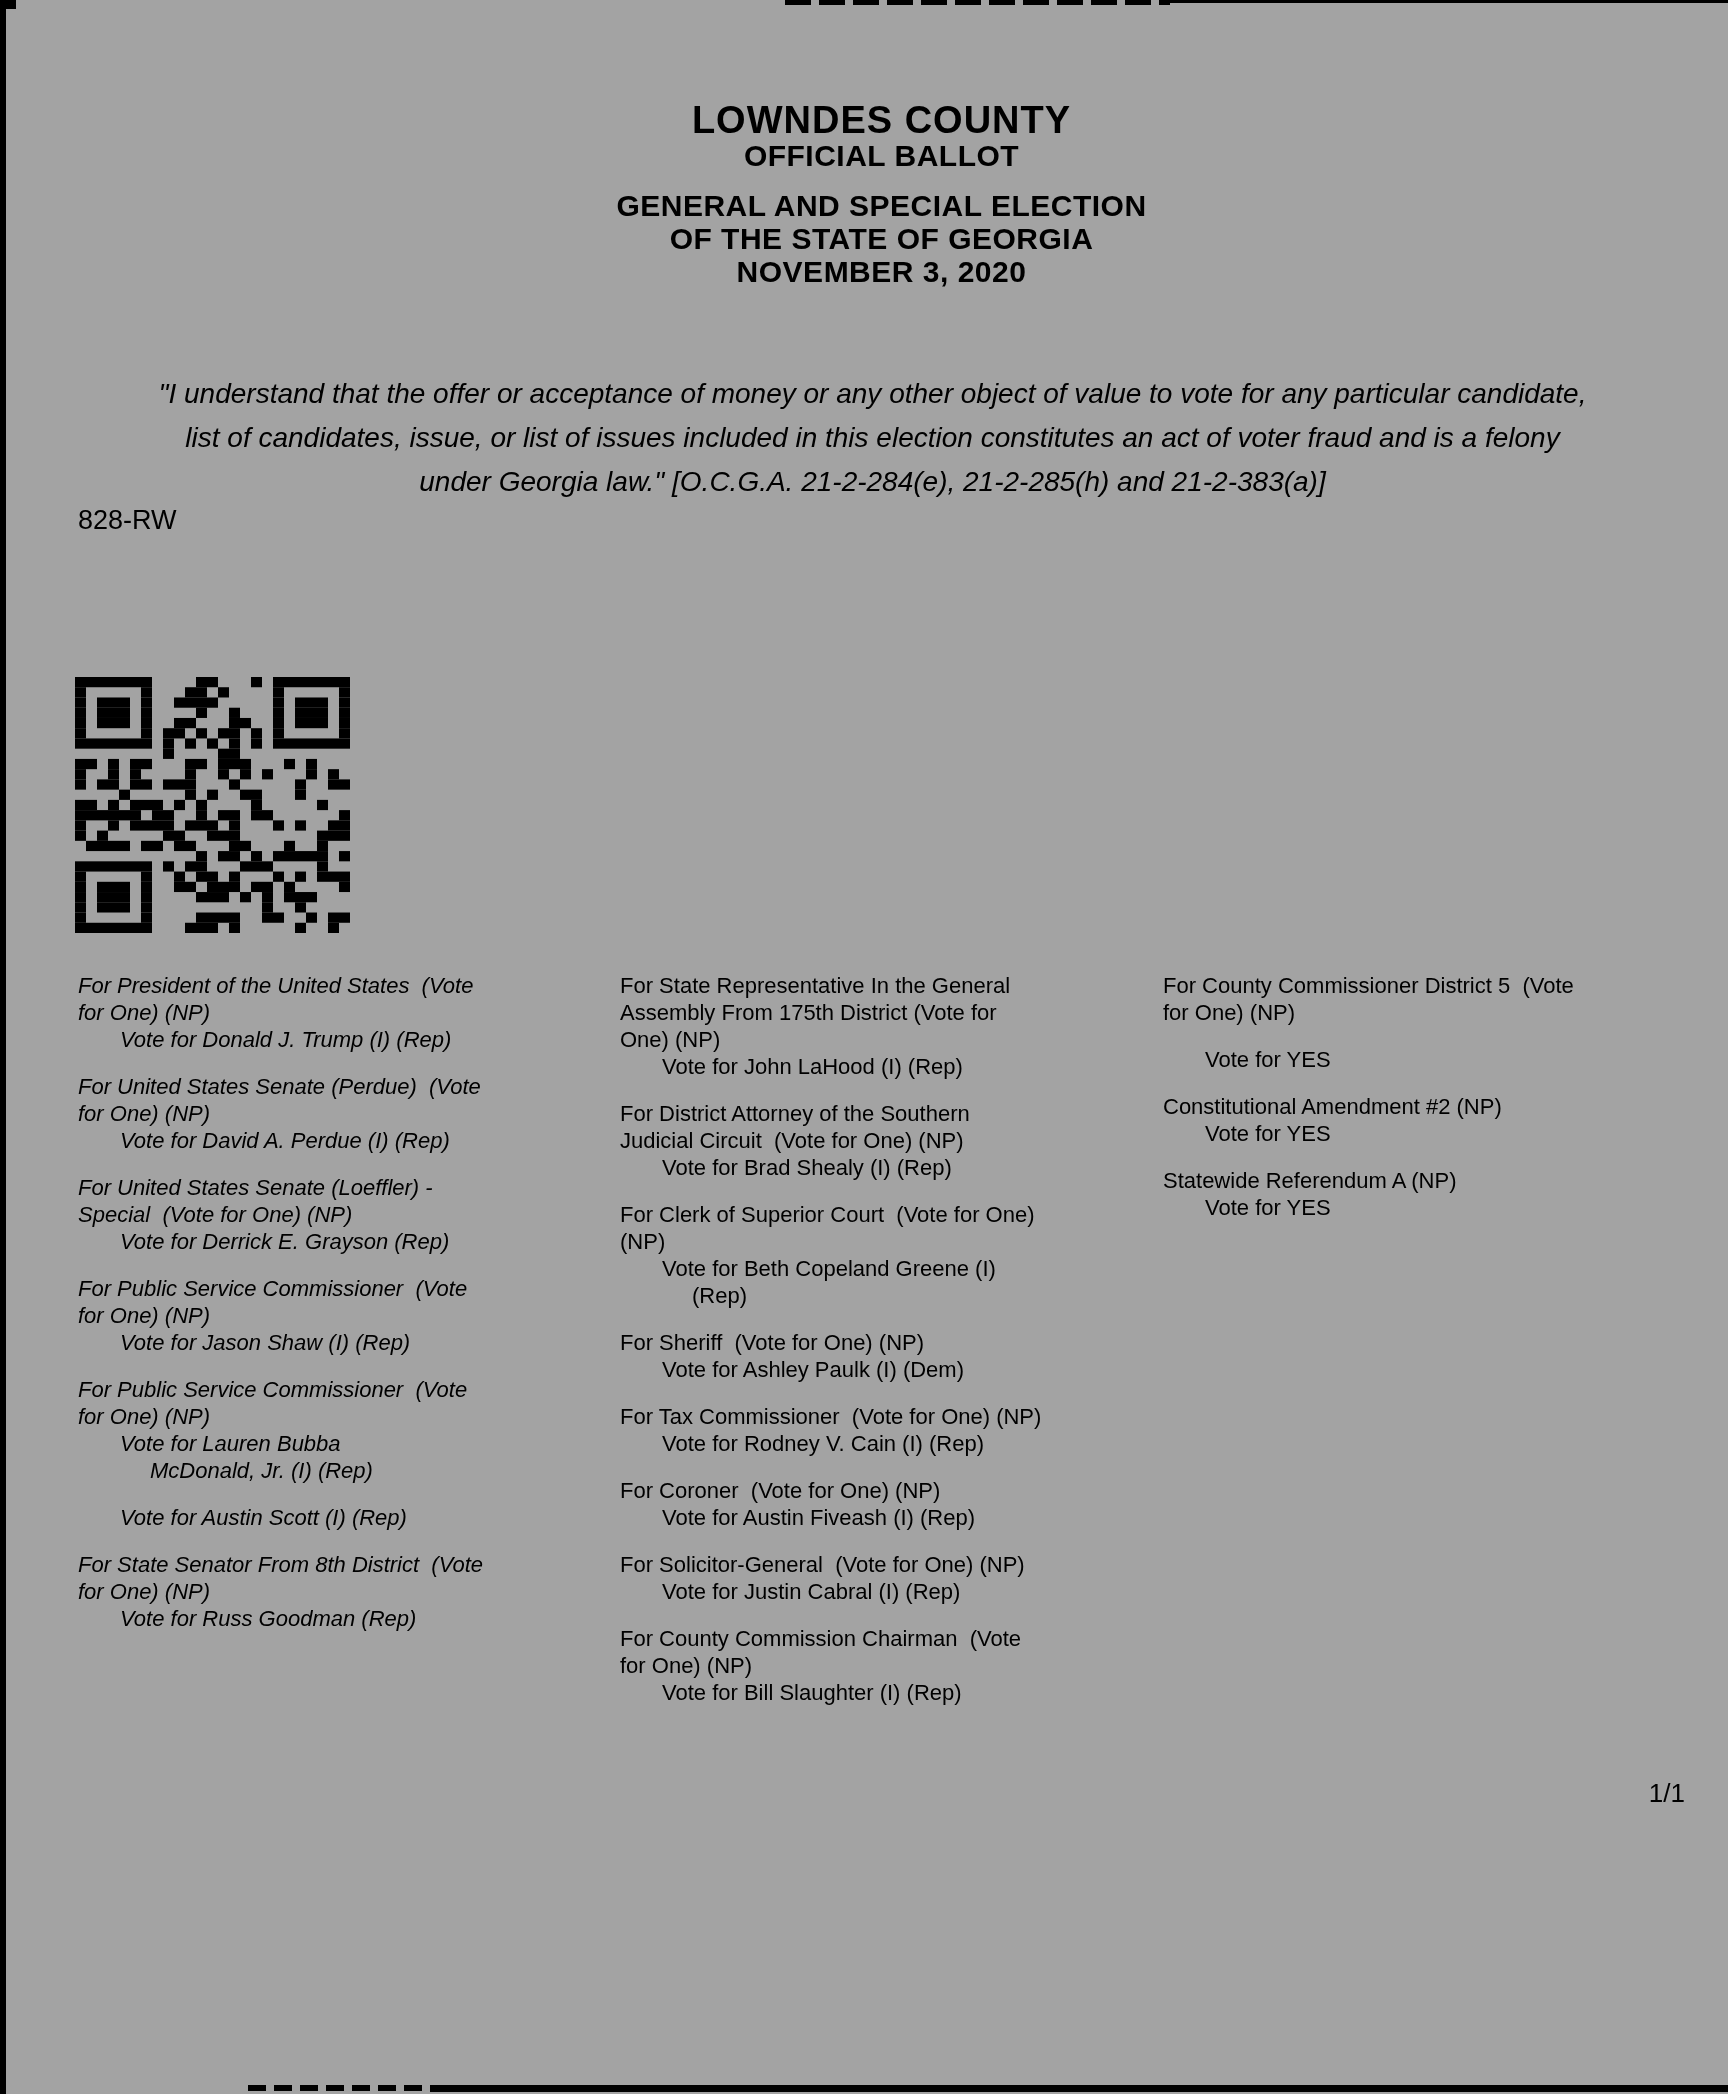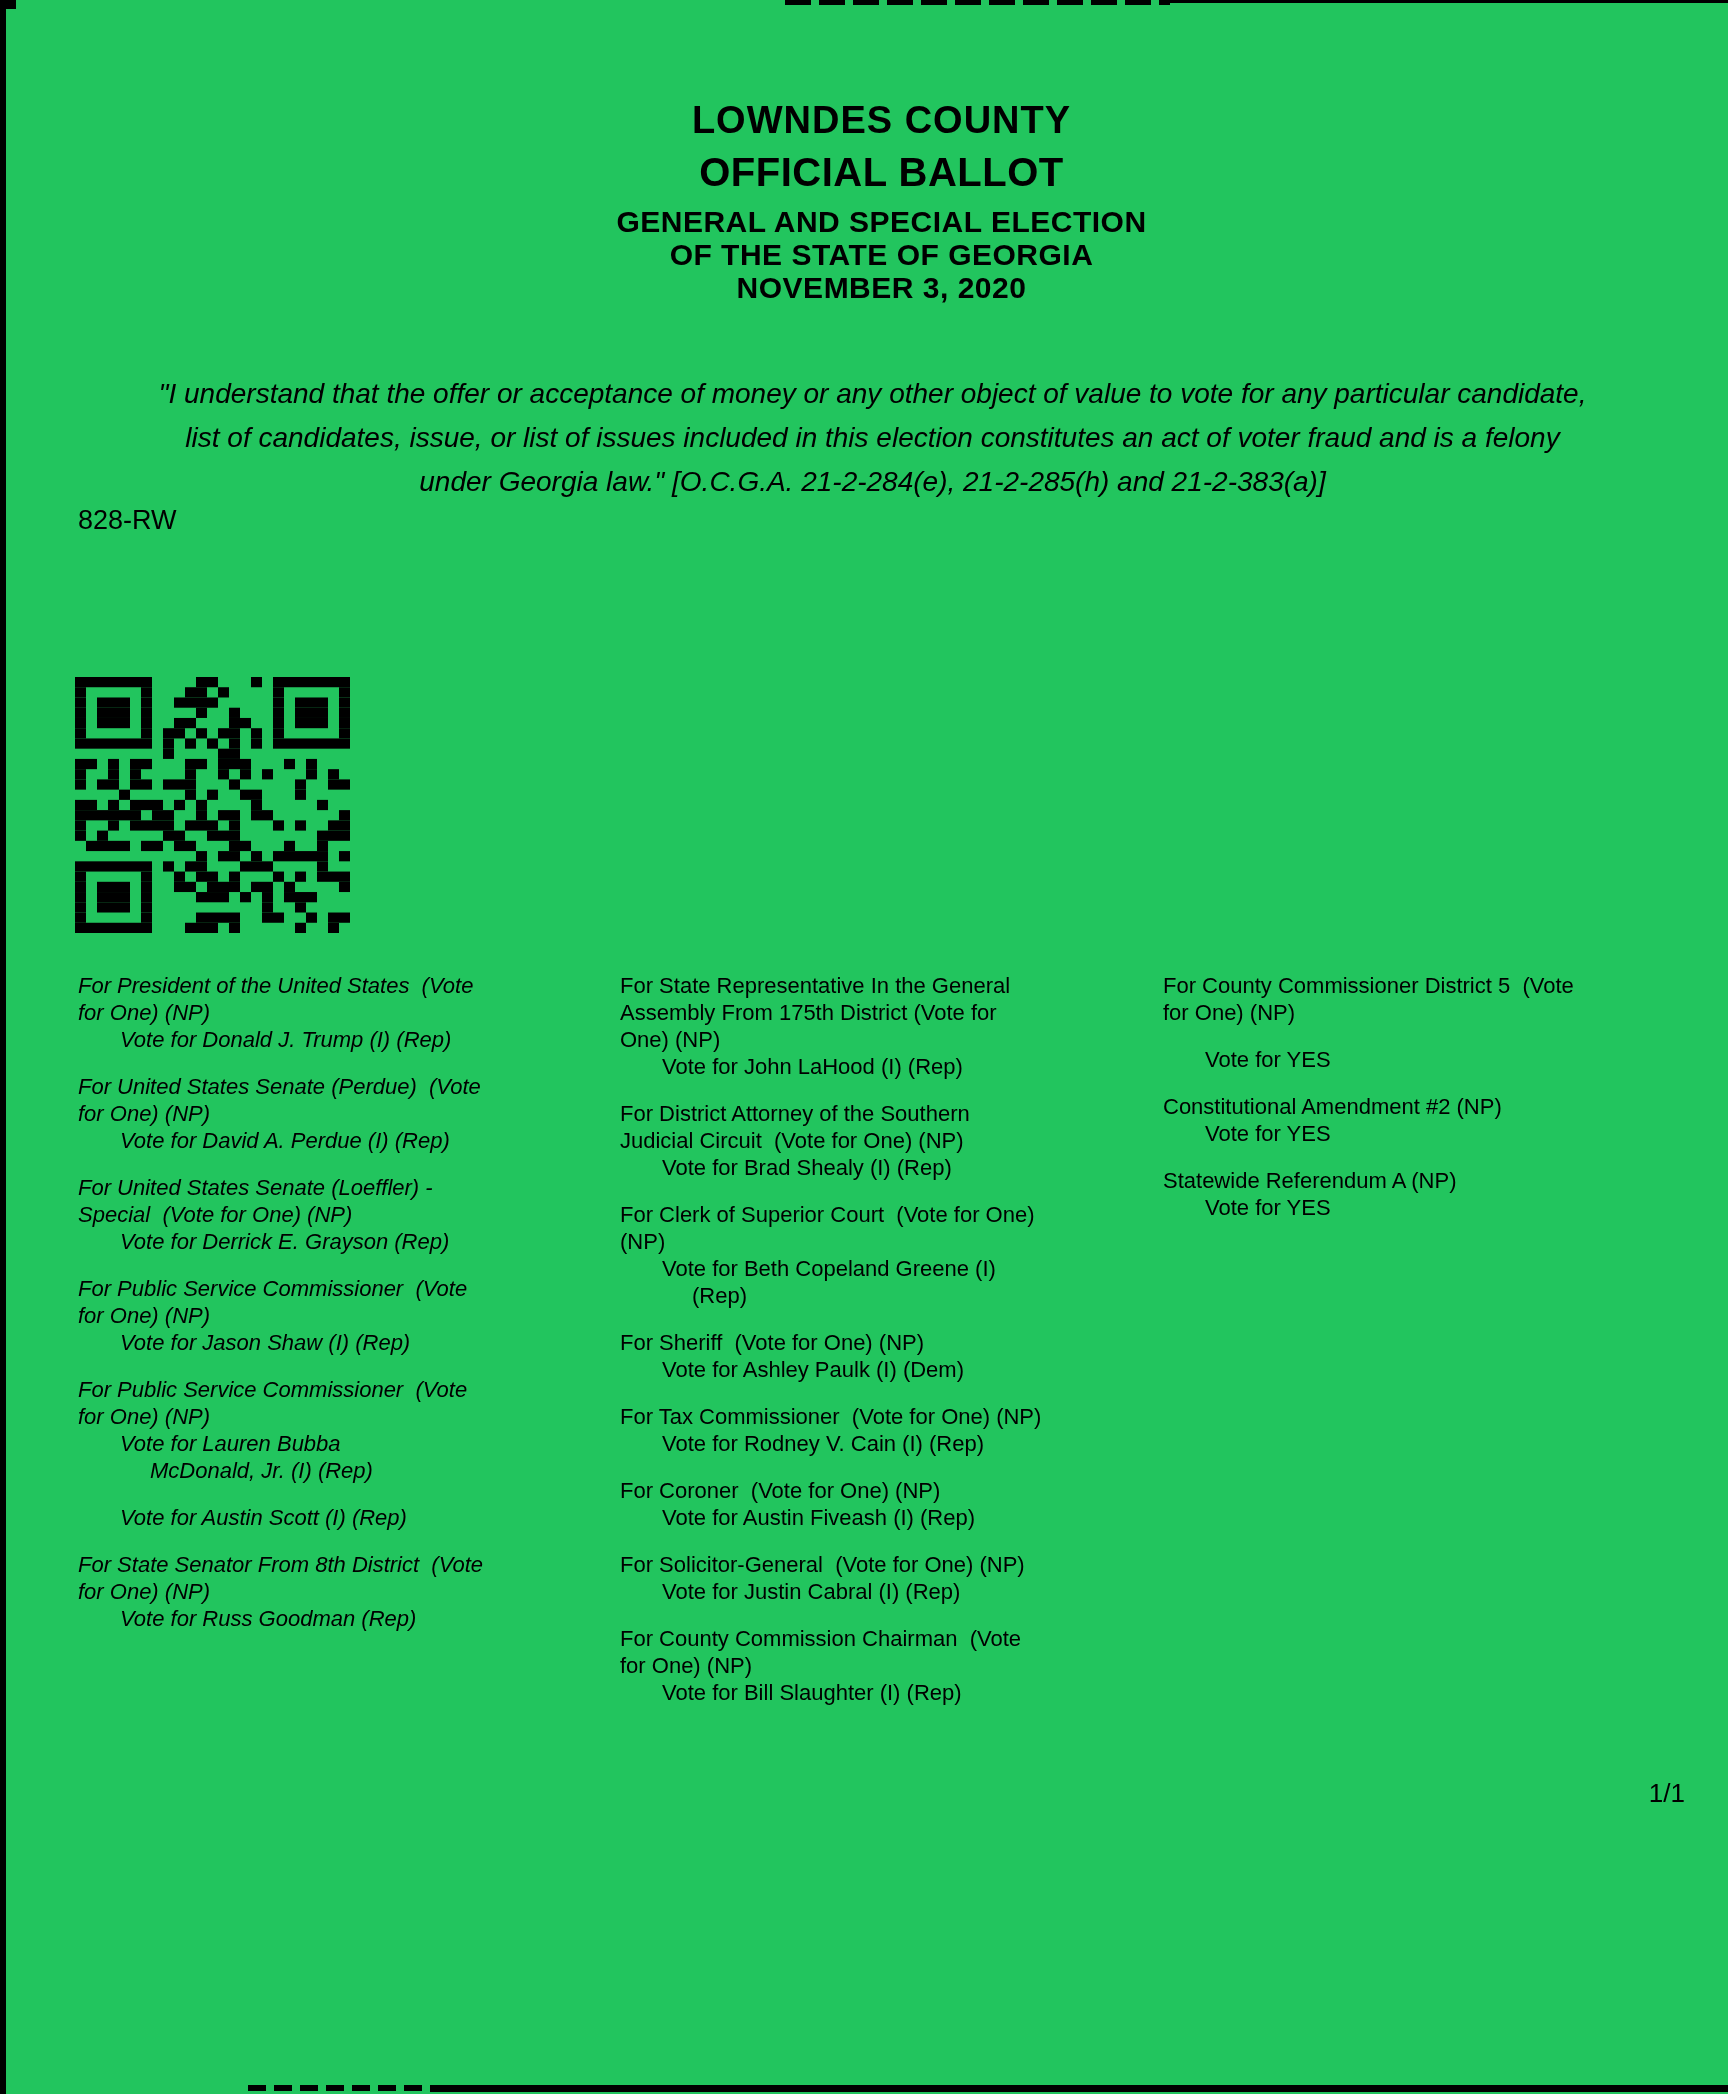--- a/index.html
+++ b/index.html
@@ -1,39 +1,39 @@
 <!DOCTYPE html>
 <html><head>
 <meta charset="utf-8">
 <style>
   html, body { margin: 0; padding: 0; background: #888; }
   .page {
     position: relative;
     width: 1728px;
     height: 2094px;
-    background: #22c55e;
+    background: #a3a3a3;
     color: #000000;
     font-family: "Liberation Sans", sans-serif;
     overflow: hidden;
     margin: 0 auto;
   }
   
   .left-border   { position: absolute; left: 0; top: 0; width: 6px; height: 2094px; background: #000; }
   .corner-mark   { position: absolute; left: 0; top: 0; width: 16px; height: 9px; background: #000; }
   .top-dashes    { position: absolute; left: 785px; top: 0; width: 385px; height: 5px;
                    background: repeating-linear-gradient(90deg, #000 0 26px, transparent 26px 34px); }
   .top-solid     { position: absolute; left: 1170px; top: 0; width: 558px; height: 3px; background: #000; }
   .bottom-dashes { position: absolute; left: 248px; top: 2085px; width: 185px; height: 6px;
                    background: repeating-linear-gradient(90deg, #000 0 18px, transparent 18px 26px); }
   .bottom-solid  { position: absolute; left: 430px; top: 2085px; width: 1298px; height: 7px; background: #000; }
 
   
   .header { position: absolute; top: 100px; left: 78px; width: 1607px; text-align: center; font-weight: bold; }
   .h-county   { font-size: 38px; line-height: 40px; letter-spacing: 1px; }
-  .h-ballot   { font-size: 40px; line-height: 32px; margin-top: 16px; letter-spacing: 0.5px; text-align: center; }
+  .h-ballot   { font-size: 30px; line-height: 32px; margin-top: 0; letter-spacing: 0.5px; text-align: center; }
   .h-election { font-size: 30px; line-height: 33px; margin-top: 17px; letter-spacing: 0.5px; }
 
   .disclaimer {
     position: absolute; top: 372px; left: 60px; width: 1625px;
     text-align: center; font-size: 28px; line-height: 44px; font-style: italic;
     white-space: pre-wrap;
   }
 
   .style-num { position: absolute; top: 505px; left: 78px; font-size: 27px; }
 

